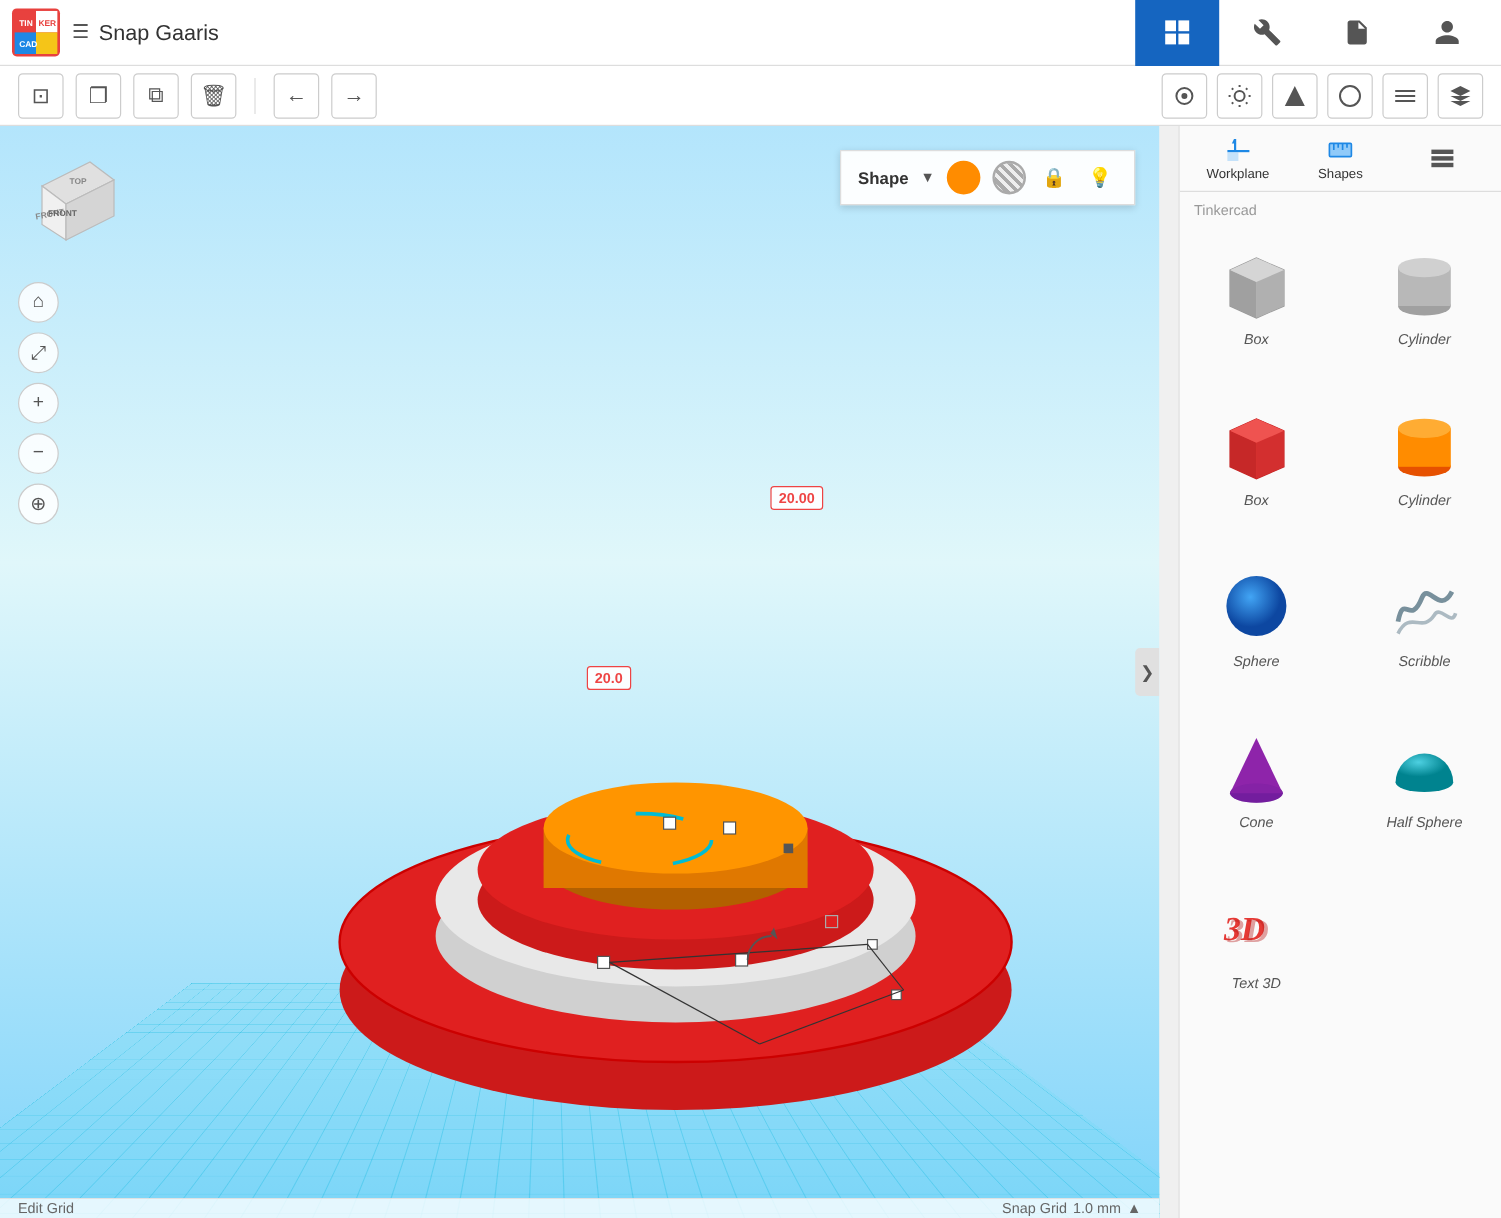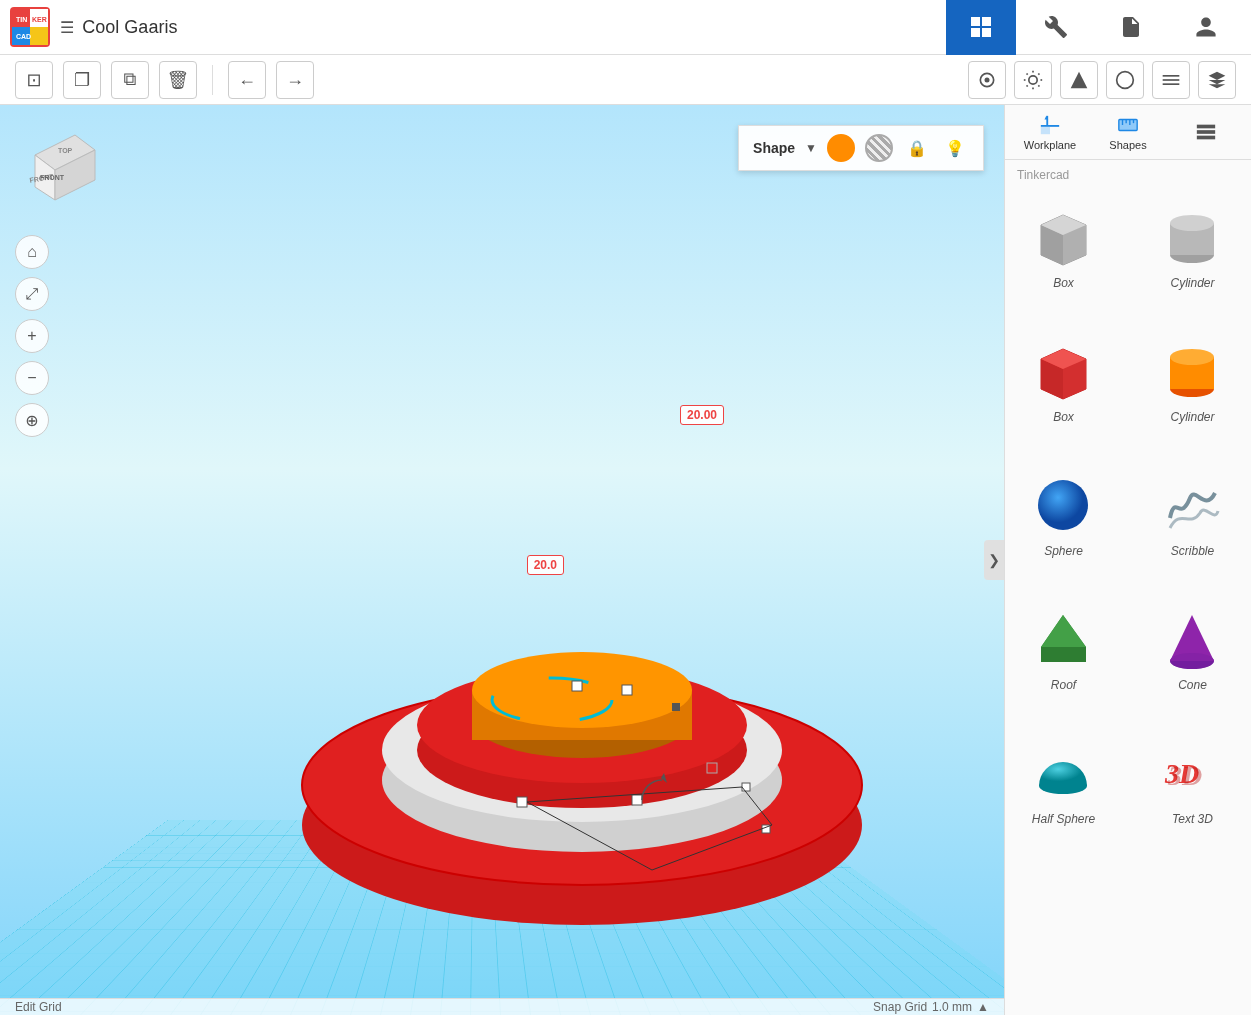--- a/index.html
+++ b/index.html
@@ -143,22 +143,22 @@
     #panel-toggle {
       position: absolute; right: 0; top: 50%;
       width: 20px; height: 40px; background: #e0e0e0;
       border-radius: 4px 0 0 4px; display: flex; align-items: center; justify-content: center;
       cursor: pointer; font-size: 14px; color: #555;
       transform: translateY(-50%);
     }
 
     
     #right-sidebar {
-      width: 247px; background: #fafafa; border-left: 1px solid #ddd;
-      display: flex; flex-direction: column; overflow: hidden;
+      width: 269px; background: #fafafa; border-left: 1px solid #ddd;
+      display: flex; flex-direction: column; overflow: hidden; margin-left: 16px;
     }
     #sidebar-top {
       display: flex; align-items: center; height: 55px;
       border-bottom: 1px solid #ddd; padding: 0 10px; gap: 8px;
     }
     .sidebar-top-btn {
       flex: 1; height: 45px; display: flex; flex-direction: column;
       align-items: center; justify-content: center; cursor: pointer;
       border: none; background: transparent; font-size: 11px; color: #333; gap: 3px;
     }
@@ -193,21 +193,21 @@
       <rect x="0" y="18" width="18" height="18" fill="#1e88e5"></rect>
       <rect x="18" y="18" width="18" height="18" fill="#f5c518"></rect>
       <text x="4" y="13" font-size="7" fill="white" font-weight="bold">TIN</text>
       <text x="20" y="13" font-size="7" fill="#e8413e" font-weight="bold">KER</text>
       <text x="4" y="30" font-size="7" fill="white" font-weight="bold">CAD</text>
     </svg>
   </div>
 
   <div id="project-title">
     <span class="title-icon">☰</span>
-    <span>Cool Gaaris</span>
+    <span>Snap Gaaris</span>
   </div>
 
   <div class="topbar-spacer"></div>
 
   <div class="top-right-buttons">
     <button class="top-right-btn active">
       <svg viewBox="0 0 24 24" fill="white">
           <rect x="2" y="2" width="9" height="9"></rect>
           <rect x="13" y="2" width="9" height="9"></rect>
           <rect x="2" y="13" width="9" height="9"></rect>
@@ -482,30 +482,20 @@
       <div class="shape-item">
         <div class="shape-thumb">
           <svg width="65" height="65" viewBox="0 0 65 65">
             <path d="M10,45 C15,20 20,50 30,25 C35,12 45,40 55,20" stroke="#78909c" stroke-width="4" fill="none"></path>
             <path d="M10,55 C20,35 30,55 40,40 C45,30 55,50 58,38" stroke="#78909c" stroke-width="3" fill="none" opacity="0.6"></path>
           </svg>
         </div>
         <span class="shape-item-label">Scribble</span>
       </div>
 
-      <div class="shape-item">
-        <div class="shape-thumb">
-          <svg width="65" height="65" viewBox="0 0 65 65">
-            <polygon points="32,8 55,40 55,55 10,55 10,40" fill="#388e3c"></polygon>
-            <polygon points="32,8 10,40 55,40" fill="#43a047"></polygon>
-            <polygon points="10,40 10,55 55,55 55,40" fill="#2e7d32"></polygon>
-          </svg>
-        </div>
-        <span class="shape-item-label">Roof</span>
-      </div>
 
       <div class="shape-item">
         <div class="shape-thumb">
           <svg width="65" height="65" viewBox="0 0 65 65">
             <ellipse cx="32" cy="54" rx="22" ry="8" fill="#6a1b9a"></ellipse>
             <polygon points="32,8 10,54 54,54" fill="#8e24aa"></polygon>
             <ellipse cx="32" cy="54" rx="22" ry="8" fill="#7b1fa2" opacity="0.5"></ellipse>
           </svg>
         </div>
         <span class="shape-item-label">Cone</span>

